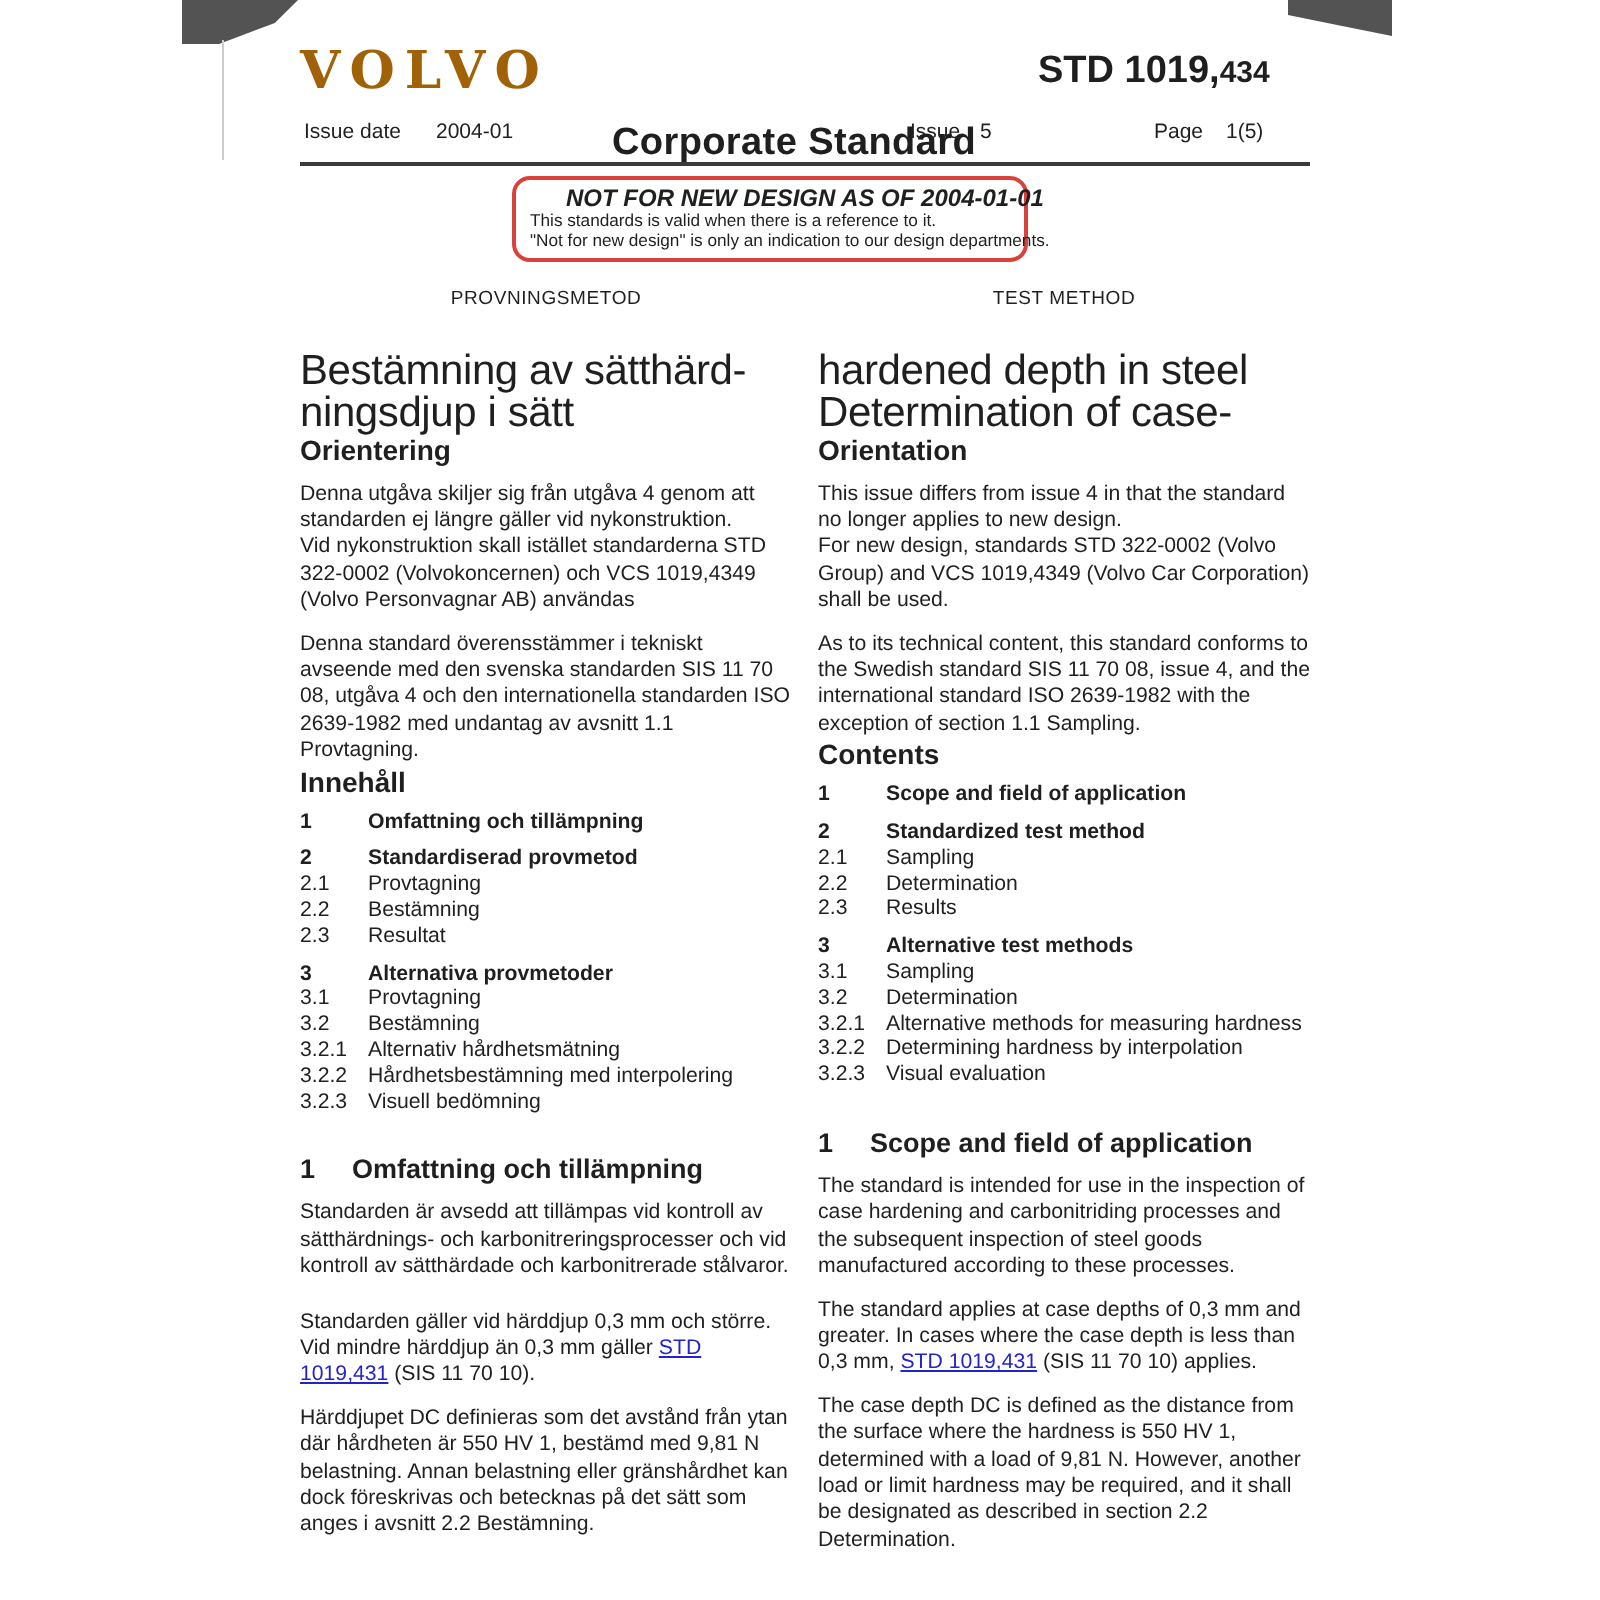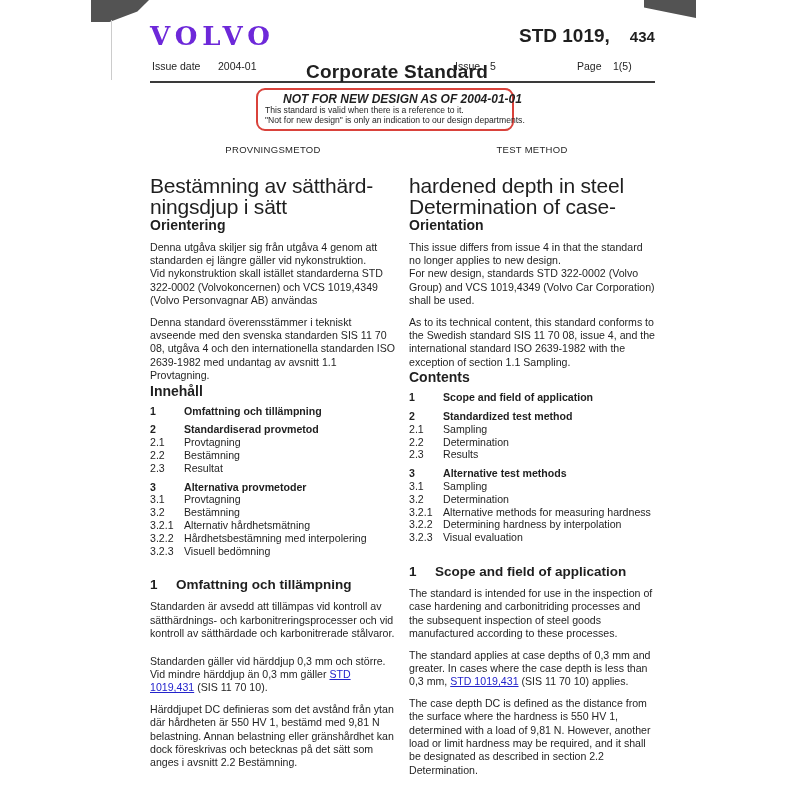--- a/index.html
+++ b/index.html
@@ -12,24 +12,24 @@
                clip-path:polygon(0 0,100% 0,80% 52%,32% 100%,0 100%); }
   .corner-tr { position:absolute; left:644px; top:0; width:52px; height:18px; background:#535353;
                clip-path:polygon(0 0,100% 0,100% 100%,52% 72%,0 42%); }
   .edge-left { position:absolute; left:111px; top:20px; width:1px; height:60px; background:#cccccc; }
 
   .page { position:absolute; left:150px; top:0; width:505px; }
 
   
   .masthead { position:relative; height:60px; }
   .logo { position:absolute; left:0; top:21px; font-family:"DejaVu Serif", serif; font-weight:bold;
-          font-size:26px; letter-spacing:5px; color:#6d28d9; }
+          font-size:26px; letter-spacing:5px; color:#a16207; }
   .doc-type { position:absolute; left:156px; top:25px; font-size:19px; font-weight:bold; letter-spacing:0.2px;margin-top:36px; }
   .std-number { position:absolute; left:369px; top:25px; font-size:19px; font-weight:bold; white-space:nowrap; }
-  .std-suffix { font-size:15px;margin-left:20px; }
+  .std-suffix { font-size:15px; }
 
   
   .meta-row { position:relative; height:14px; font-size:10.5px; }
   .meta-row span { position:absolute; top:0; white-space:nowrap; }
   .m1{left:2px} .m2{left:68px} .m3{left:305px} .m4{left:340px} .m5{left:427px} .m6{left:463px}
   .rule { margin-top:7px; height:2px; background:#3a3a3a; }
 
   
   .notice { box-sizing:border-box; margin:5px 0 0 106px; width:258px; border:2px solid #d9423b;
             border-radius:9px; padding:2px 7px 3px; }
@@ -78,21 +78,21 @@
       <span class="m2">2004-01</span>
       <span class="m3">Issue</span>
       <span class="m4">5</span>
       <span class="m5">Page</span>
       <span class="m6">1(5)</span>
     </div>
     <div class="rule"></div>
 
     <div class="notice">
       <div class="notice-title">NOT FOR NEW DESIGN AS OF 2004-01-01</div>
-      <div class="notice-line">This standard is valid when there is a reference to it.</div>
+      <div class="notice-line">This standards is valid when there is a reference to it.</div>
       <div class="notice-line">"Not for new design" is only an indication to our design departments.</div>
     </div>
 
     <div class="columns">
 
       <section class="col">
         <div class="kicker">PROVNINGSMETOD</div>
         <div class="doc-title">
           <span class="block">Bestämning av sätthärd-</span>
           <span class="block">ningsdjup i sätt</span>

